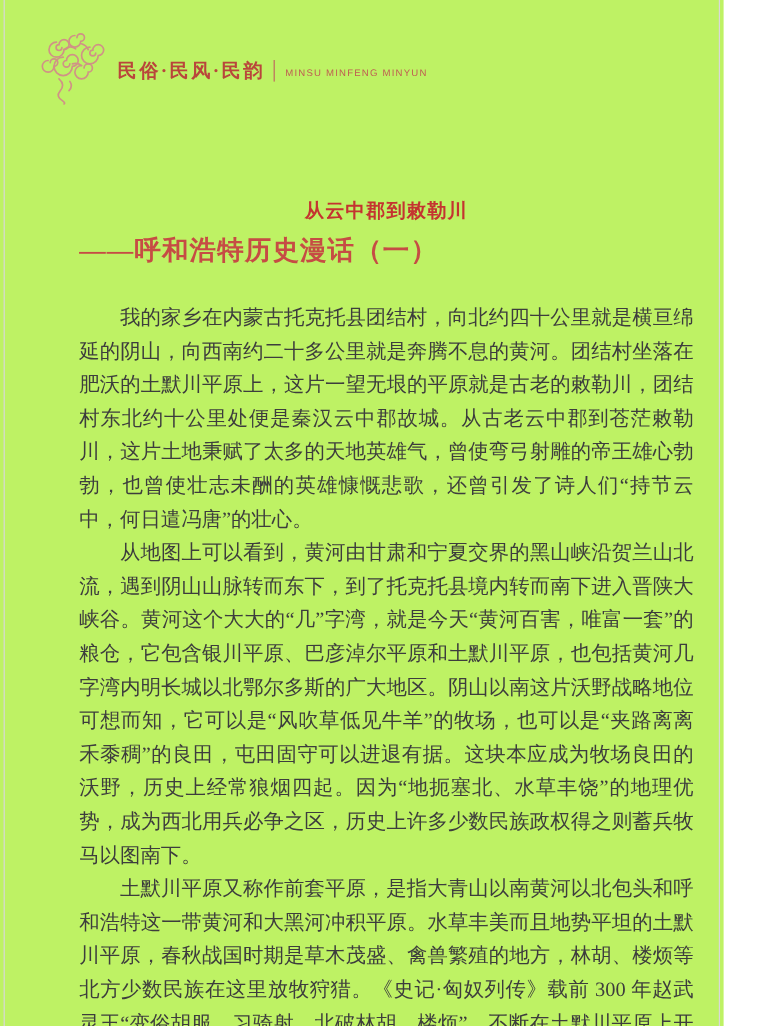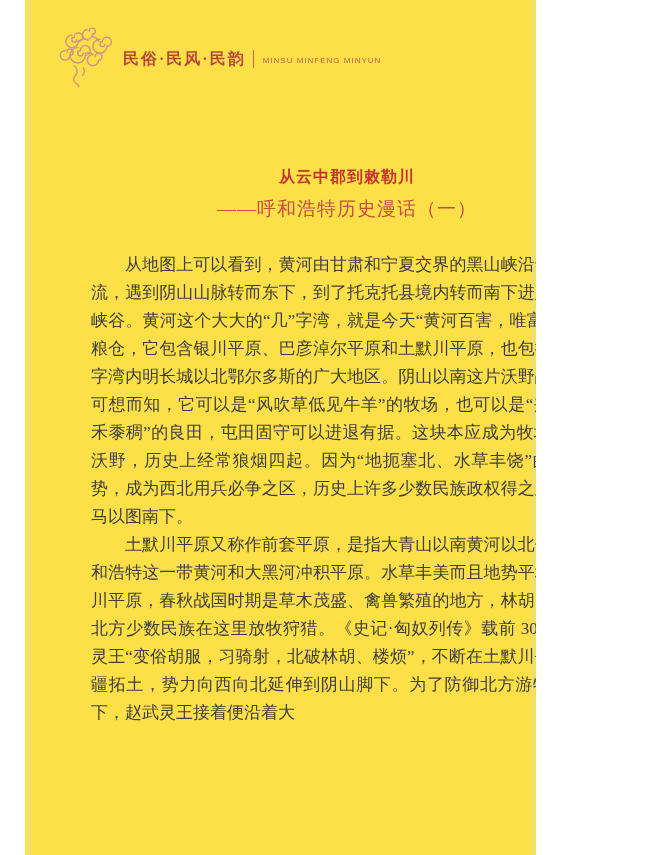--- a/index.html
+++ b/index.html
@@ -2,26 +2,25 @@
 <html><head>
 <meta charset="utf-8">
 <style>
   html, body {
     margin: 0;
     padding: 0;
     background: #ffffff;
   }
   .page {
     position: relative;
-    width: 511px;
+    width: 603px;
     height: 855px;
-    background: #fde047;
+    background: #bef264;
     overflow: hidden;
     font-family: "Liberation Serif", "DejaVu Serif", serif;
-    margin-left: 25px;
   }
   .edge {
     position: absolute;
     top: 0;
     bottom: 0;
     width: 1px;
     background: #d8d8d8;
   }
   .edge-left  { left: 3px; }
   .edge-right { right: 3px; }
@@ -79,24 +78,24 @@
     margin: 0;
     font-size: 16px;
     line-height: 26px;
     font-weight: bold;
     text-align: center;
     color: #c43430;
     letter-spacing: 1px;
   }
   .article h2 {
     margin: 7px 0 0 0;
-    font-size: 19px;
+    font-size: 22px;
     line-height: 24px;
-    font-weight: normal;
-    text-align: center;
+    font-weight: bold;
+    text-align: left;
     color: #c64c44;
     letter-spacing: 1px;
   }
   .bodytext {
     margin-top: 30px;
     font-size: 17px;
     line-height: 28px;
     color: #3d3d3d;
     text-align: justify;
   }
@@ -133,17 +132,18 @@
       <span class="brand">民俗·民风·民韵</span>
       <span class="vdiv"></span>
       <span class="brand-en">MINSU MINFENG MINYUN</span>
     </div>
   </header>
 
   <article class="article">
     <h1>从云中郡到敕勒川</h1>
     <h2>——呼和浩特历史漫话（一）</h2>
     <div class="bodytext">
+      <p>我的家乡在内蒙古托克托县团结村，向北约四十公里就是横亘绵延的阴山，向西南约二十多公里就是奔腾不息的黄河。团结村坐落在肥沃的土默川平原上，这片一望无垠的平原就是古老的敕勒川，团结村东北约十公里处便是秦汉云中郡故城。从古老云中郡到苍茫敕勒川，这片土地秉赋了太多的天地英雄气，曾使弯弓射雕的帝王雄心勃勃，也曾使壮志未酬的英雄慷慨悲歌，还曾引发了诗人们“持节云中，何日遣冯唐”的壮心。</p>
       <p>从地图上可以看到，黄河由甘肃和宁夏交界的黑山峡沿贺兰山北流，遇到阴山山脉转而东下，到了托克托县境内转而南下进入晋陕大峡谷。黄河这个大大的“几”字湾，就是今天“黄河百害，唯富一套”的粮仓，它包含银川平原、巴彦淖尔平原和土默川平原，也包括黄河几字湾内明长城以北鄂尔多斯的广大地区。阴山以南这片沃野战略地位可想而知，它可以是“风吹草低见牛羊”的牧场，也可以是“夹路离离禾黍稠”的良田，屯田固守可以进退有据。这块本应成为牧场良田的沃野，历史上经常狼烟四起。因为“地扼塞北、水草丰饶”的地理优势，成为西北用兵必争之区，历史上许多少数民族政权得之则蓄兵牧马以图南下。</p>
       <p>土默川平原又称作前套平原，是指大青山以南黄河以北包头和呼和浩特这一带黄河和大黑河冲积平原。水草丰美而且地势平坦的土默川平原，春秋战国时期是草木茂盛、禽兽繁殖的地方，林胡、楼烦等北方少数民族在这里放牧狩猎。《史记·匈奴列传》载前 300 年赵武灵王“变俗胡服，习骑射，北破林胡、楼烦”，不断在土默川平原上开疆拓土，势力向西向北延伸到阴山脚下。为了防御北方游牧民族南下，赵武灵王接着便沿着大</p>
     </div>
   </article>
 </div>
 
 </body></html>

